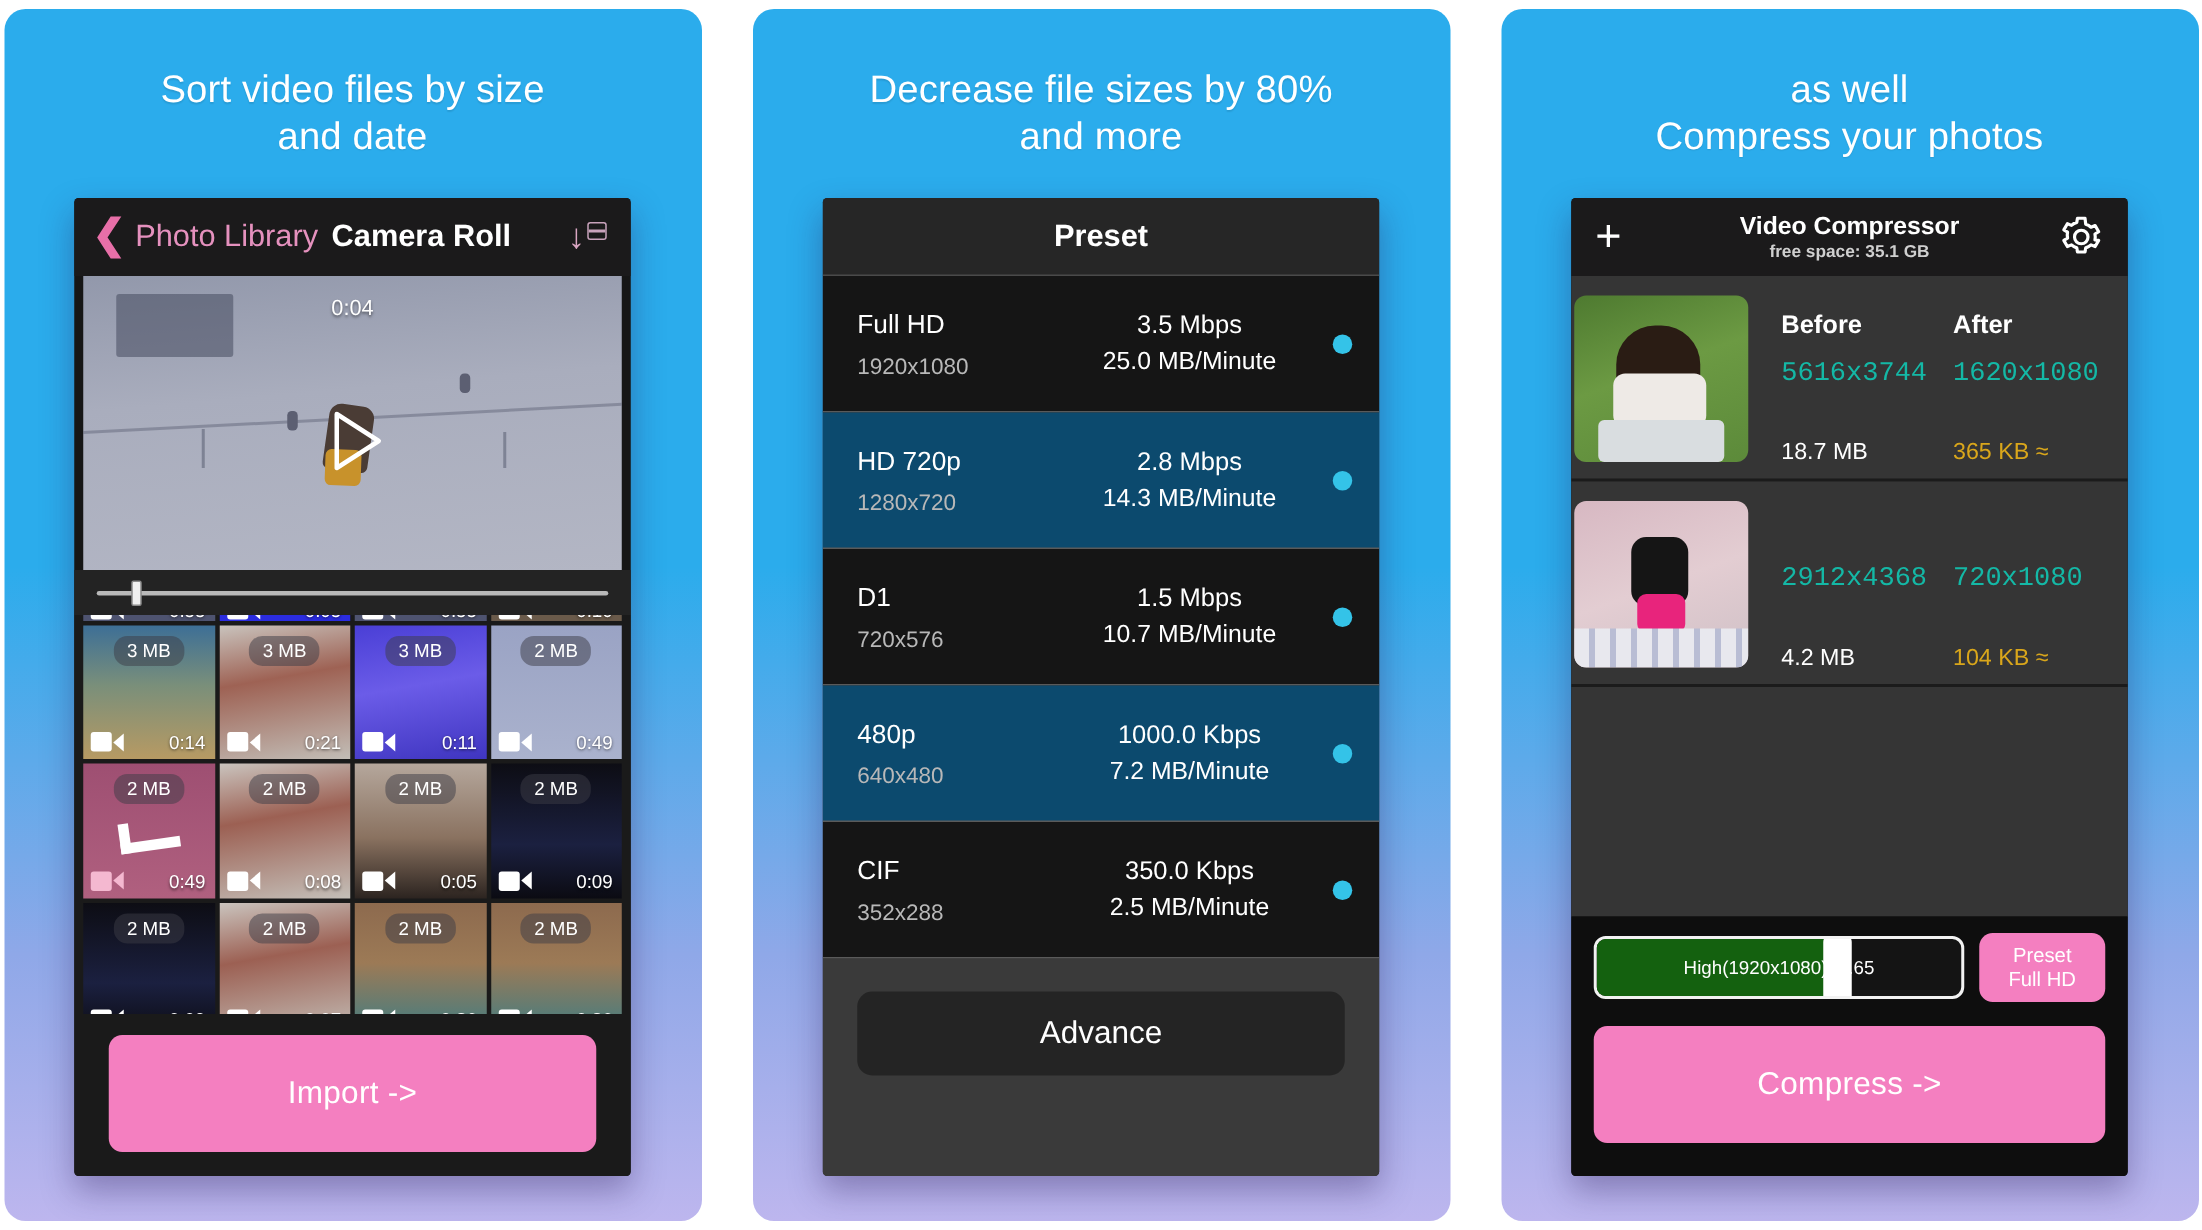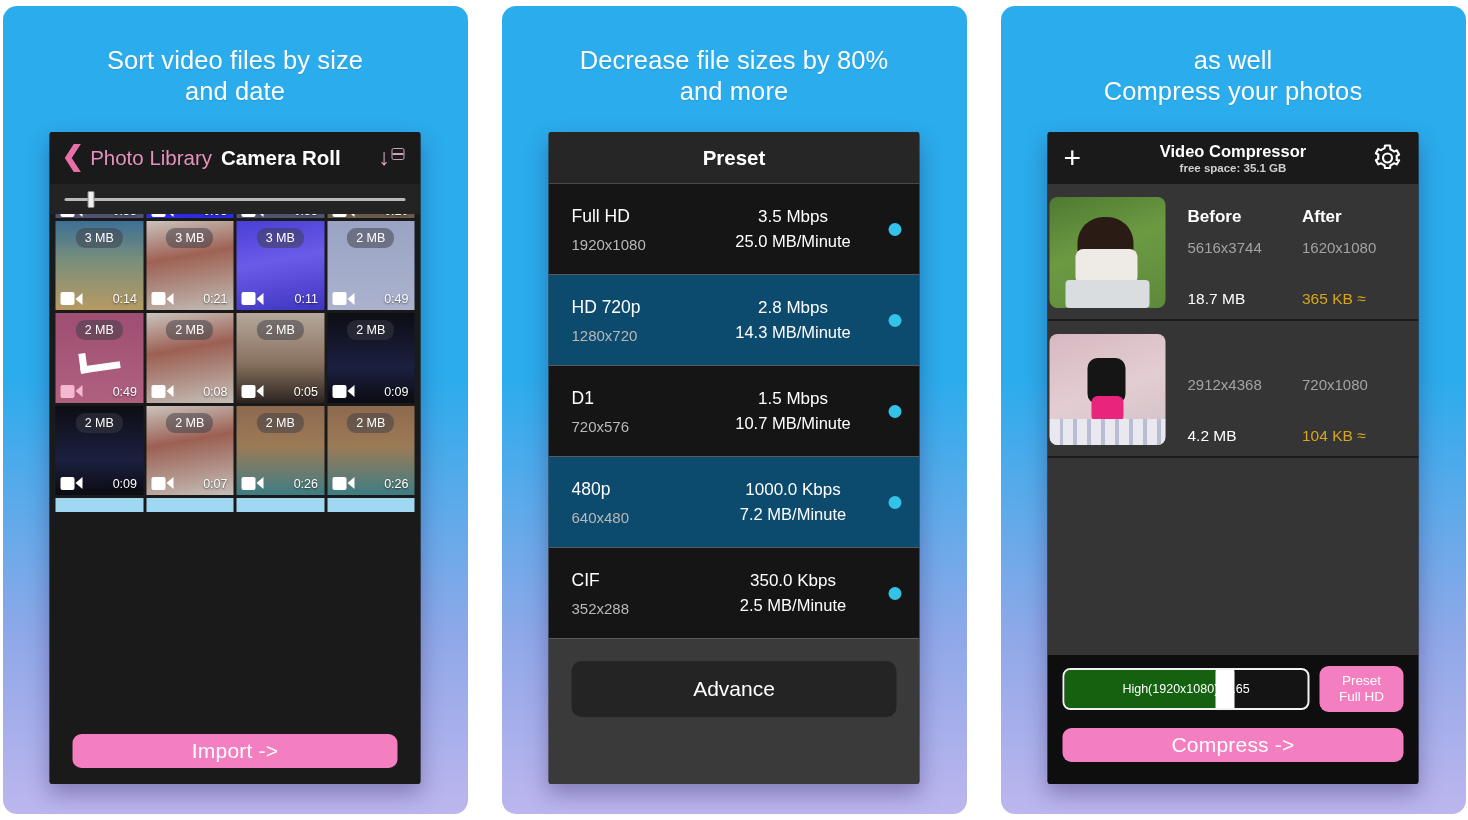--- a/index.html
+++ b/index.html
@@ -165,21 +165,21 @@
     width:40px; height:20px; border-left:7px solid #fff; border-bottom:7px solid #fff;
     transform-origin:center;
   }
   .cell.selected .vid .body { background:#F4B8D0; }
   .cell.selected .vid .tri { border-right-color:#F4B8D0; }
   .cell.cut { aspect-ratio: auto; height: 14px; }
 
   .import-bar { flex:0 0 auto; background:#1a1a1a; padding: 14px 23px 16px; }
   .pinkbtn {
     display:block; width:100%; background:#F47FC0; border:none;
-    color:#ffffff; font-size:21px; border-radius:9px; padding:5px 0;
+    color:#ffffff; font-size:21px; border-radius:9px; padding:27px 0;
     text-align:center; font-family:inherit; letter-spacing:.2px;
   }
 
   
   .preset-head {
     height: 52px; background:#262626; color:#fff;
     display:flex; align-items:center; justify-content:center;
     font-size:20.5px; font-weight:700; flex:0 0 auto;
     border-bottom:1px solid #4a4a4a;
   }
@@ -239,21 +239,21 @@
   .vthumb.b .pants {
     position:absolute; left:42px; top:62px; width:32px;height:26px; background:#E8247C; border-radius:6px;
   }
   .vthumb.b .bed {
     position:absolute; left:0; bottom:0; width:116px;height:26px;
     background: repeating-linear-gradient(90deg,#e8e8ee 0 10px,#b9bdd4 10px 14px);
   }
   .vcols { flex:1 1 auto; display:flex; padding-left:22px; }
   .vcol { flex:1 1 0; }
   .vcol .hd { color:#ffffff; font-size:17px; font-weight:700; margin-top:10px; }
-  .vcol .dim { color:#a3a3a3; font-size:15px; margin-top:12px; }
+  .vcol .dim { color:#14b8a6; font-size:18px; margin-top:12px;font-family:Liberation Mono, monospace; }
   .vcol .sz  { color:#ffffff; font-size:15.5px; margin-top:34px; }
   .vcol .sz.warn { color:#D9A61B; }
   .vrow.nohd .vcol .dim { margin-top: 42px; }
   .vrow.nohd .vcol .sz { margin-top: 34px; }
 
   .vc-empty { flex:1 1 auto; background:#353535; }
 
   .slider-bar { flex:0 0 auto; background:#0e0e0e; padding: 11px 15px 0; display:flex; align-items:center; gap:10px; }
   .slider {
     position:relative; flex:1 1 auto; height:42px;
@@ -294,20 +294,36 @@
         <span class="chev">❮</span>
         <span class="nav-back">Photo Library</span>
         <span class="nav-title">Camera Roll</span>
         <span class="nav-spacer"></span>
         <span class="sort-icon">
           <span class="arr">↓</span>
           <span class="bx"></span>
         </span>
       </div>
 
+      <div class="player">
+        <div class="lift"></div>
+        <div class="slope"></div>
+        <div class="pole" style="left:22%;top:52%;height:26px"></div>
+        <div class="pole" style="left:52%;top:50%;height:30px"></div>
+        <div class="pole" style="left:78%;top:53%;height:24px"></div>
+        <div class="skier" style="left:38%;top:46%"></div>
+        <div class="skier" style="left:70%;top:33%"></div>
+        <div class="dude"></div>
+        <div class="ptime">0:04</div>
+        <div class="playtri">
+          <svg width="46" height="46" viewBox="0 0 46 46" aria-hidden="true">
+            <path d="M12 5 L40 23 L12 41 Z" fill="none" stroke="#ffffff" stroke-width="3" stroke-linejoin="round"></path>
+          </svg>
+        </div>
+      </div>
 
       <div class="scrub">
         <div class="track"></div>
         <div class="thumb"></div>
       </div>
 
       <div class="grid-wrap">
         <div class="grid">
 
           <div class="cell cut" style="background:#4e5370">

